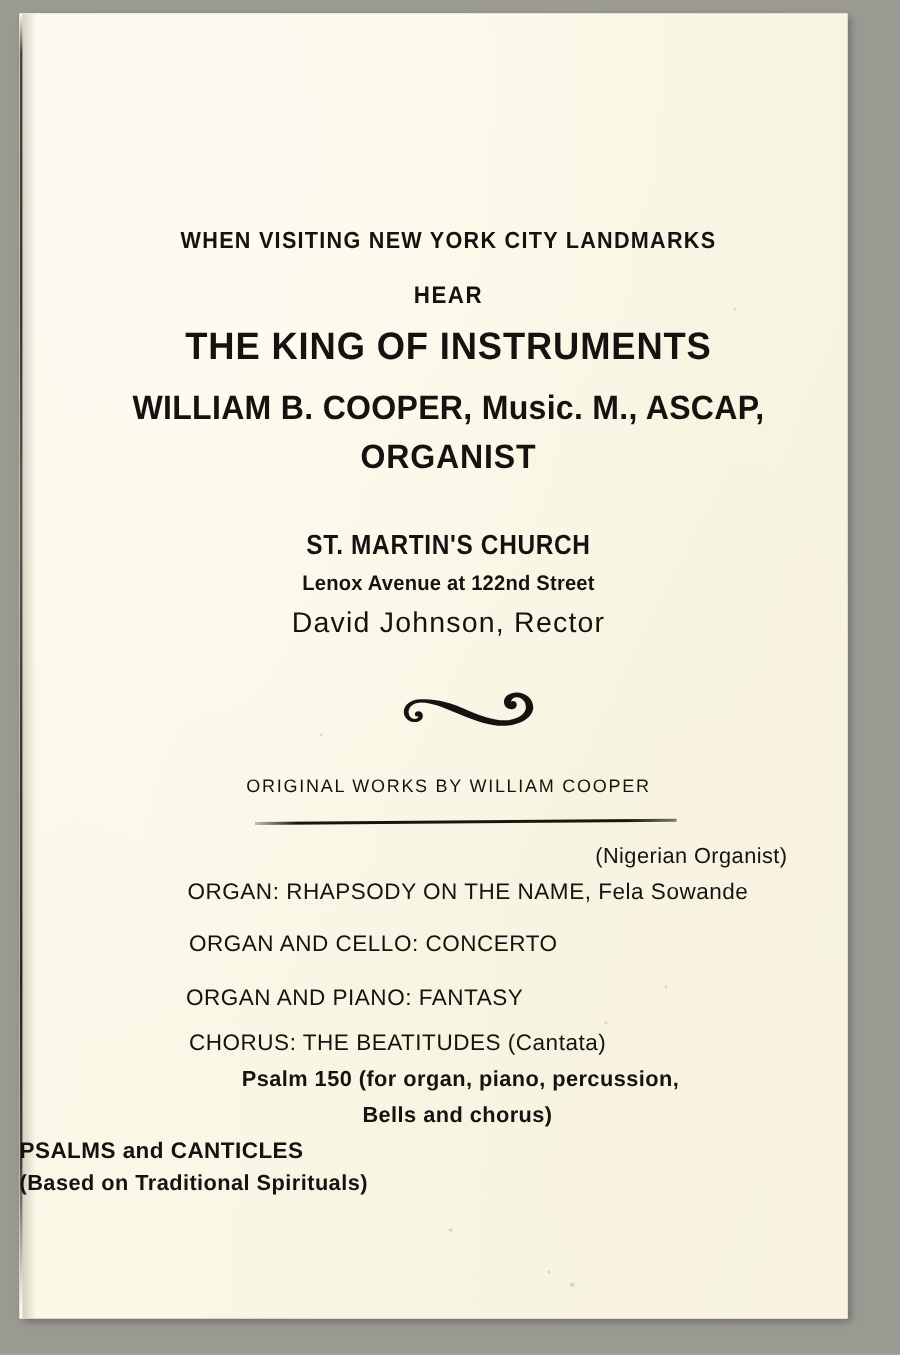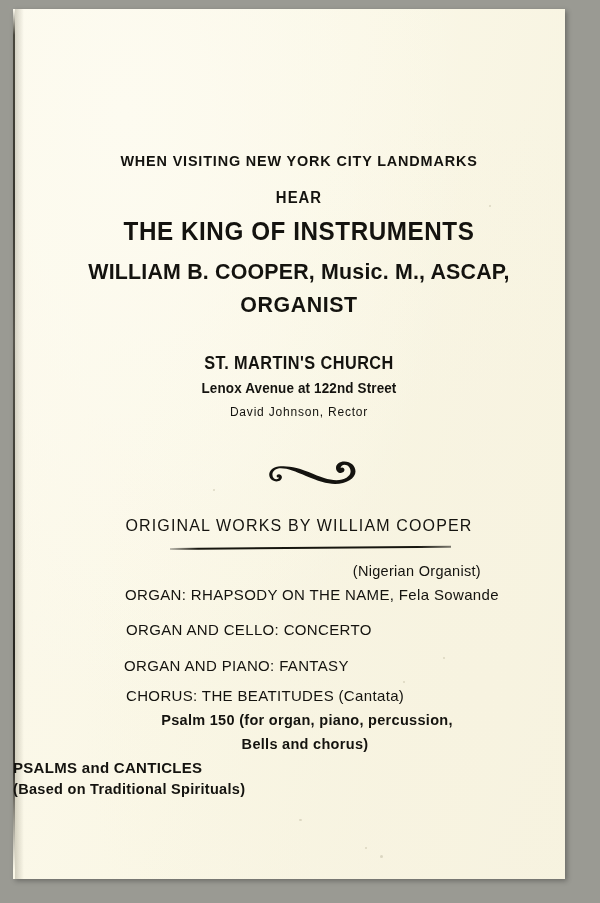--- a/index.html
+++ b/index.html
@@ -130,37 +130,37 @@
   }
   .t-address {
     top: 371px;
     font-size: 14px;
     font-weight: 700;
     letter-spacing: 0.15px;
     transform: scaleX(0.96);
   }
   .t-rector {
     top: 396px;
-    font-size: 12px;
+    font-size: 19px;
     font-weight: 400;
     letter-spacing: 0.8px;
   }
 
   
   #ornament {
     position: absolute;
     left: 253px;
     top: 449px;
     width: 94px;
     height: 30px;
   }
 
   .t-origworks {
     top: 508px;
-    font-size: 16px;
+    font-size: 12px;
     font-weight: 400;
     letter-spacing: 1.15px;
   }
 
   #rule {
     position: absolute;
     left: 157px;
     top: 539px;
     width: 281px;
     height: 2px;
@@ -175,20 +175,21 @@
 
   
   .t-nigerian {
     top: 554px;
     left: 0;
     width: 468px;
     text-align: right;
     font-size: 14.5px;
     font-weight: 400;
     letter-spacing: 0.3px;
+    padding-left: 44px;
   }
   .w-line {
     font-size: 15px;
     font-weight: 400;
     letter-spacing: 0.35px;
   }
   .t-organ   { top: 577px; left: 112px; }
   .t-cello   { top: 612px; left: 113px; }
   .t-piano   { top: 648px; left: 111px; }
   .t-chorus  { top: 678px; left: 113px; text-align: center; }

